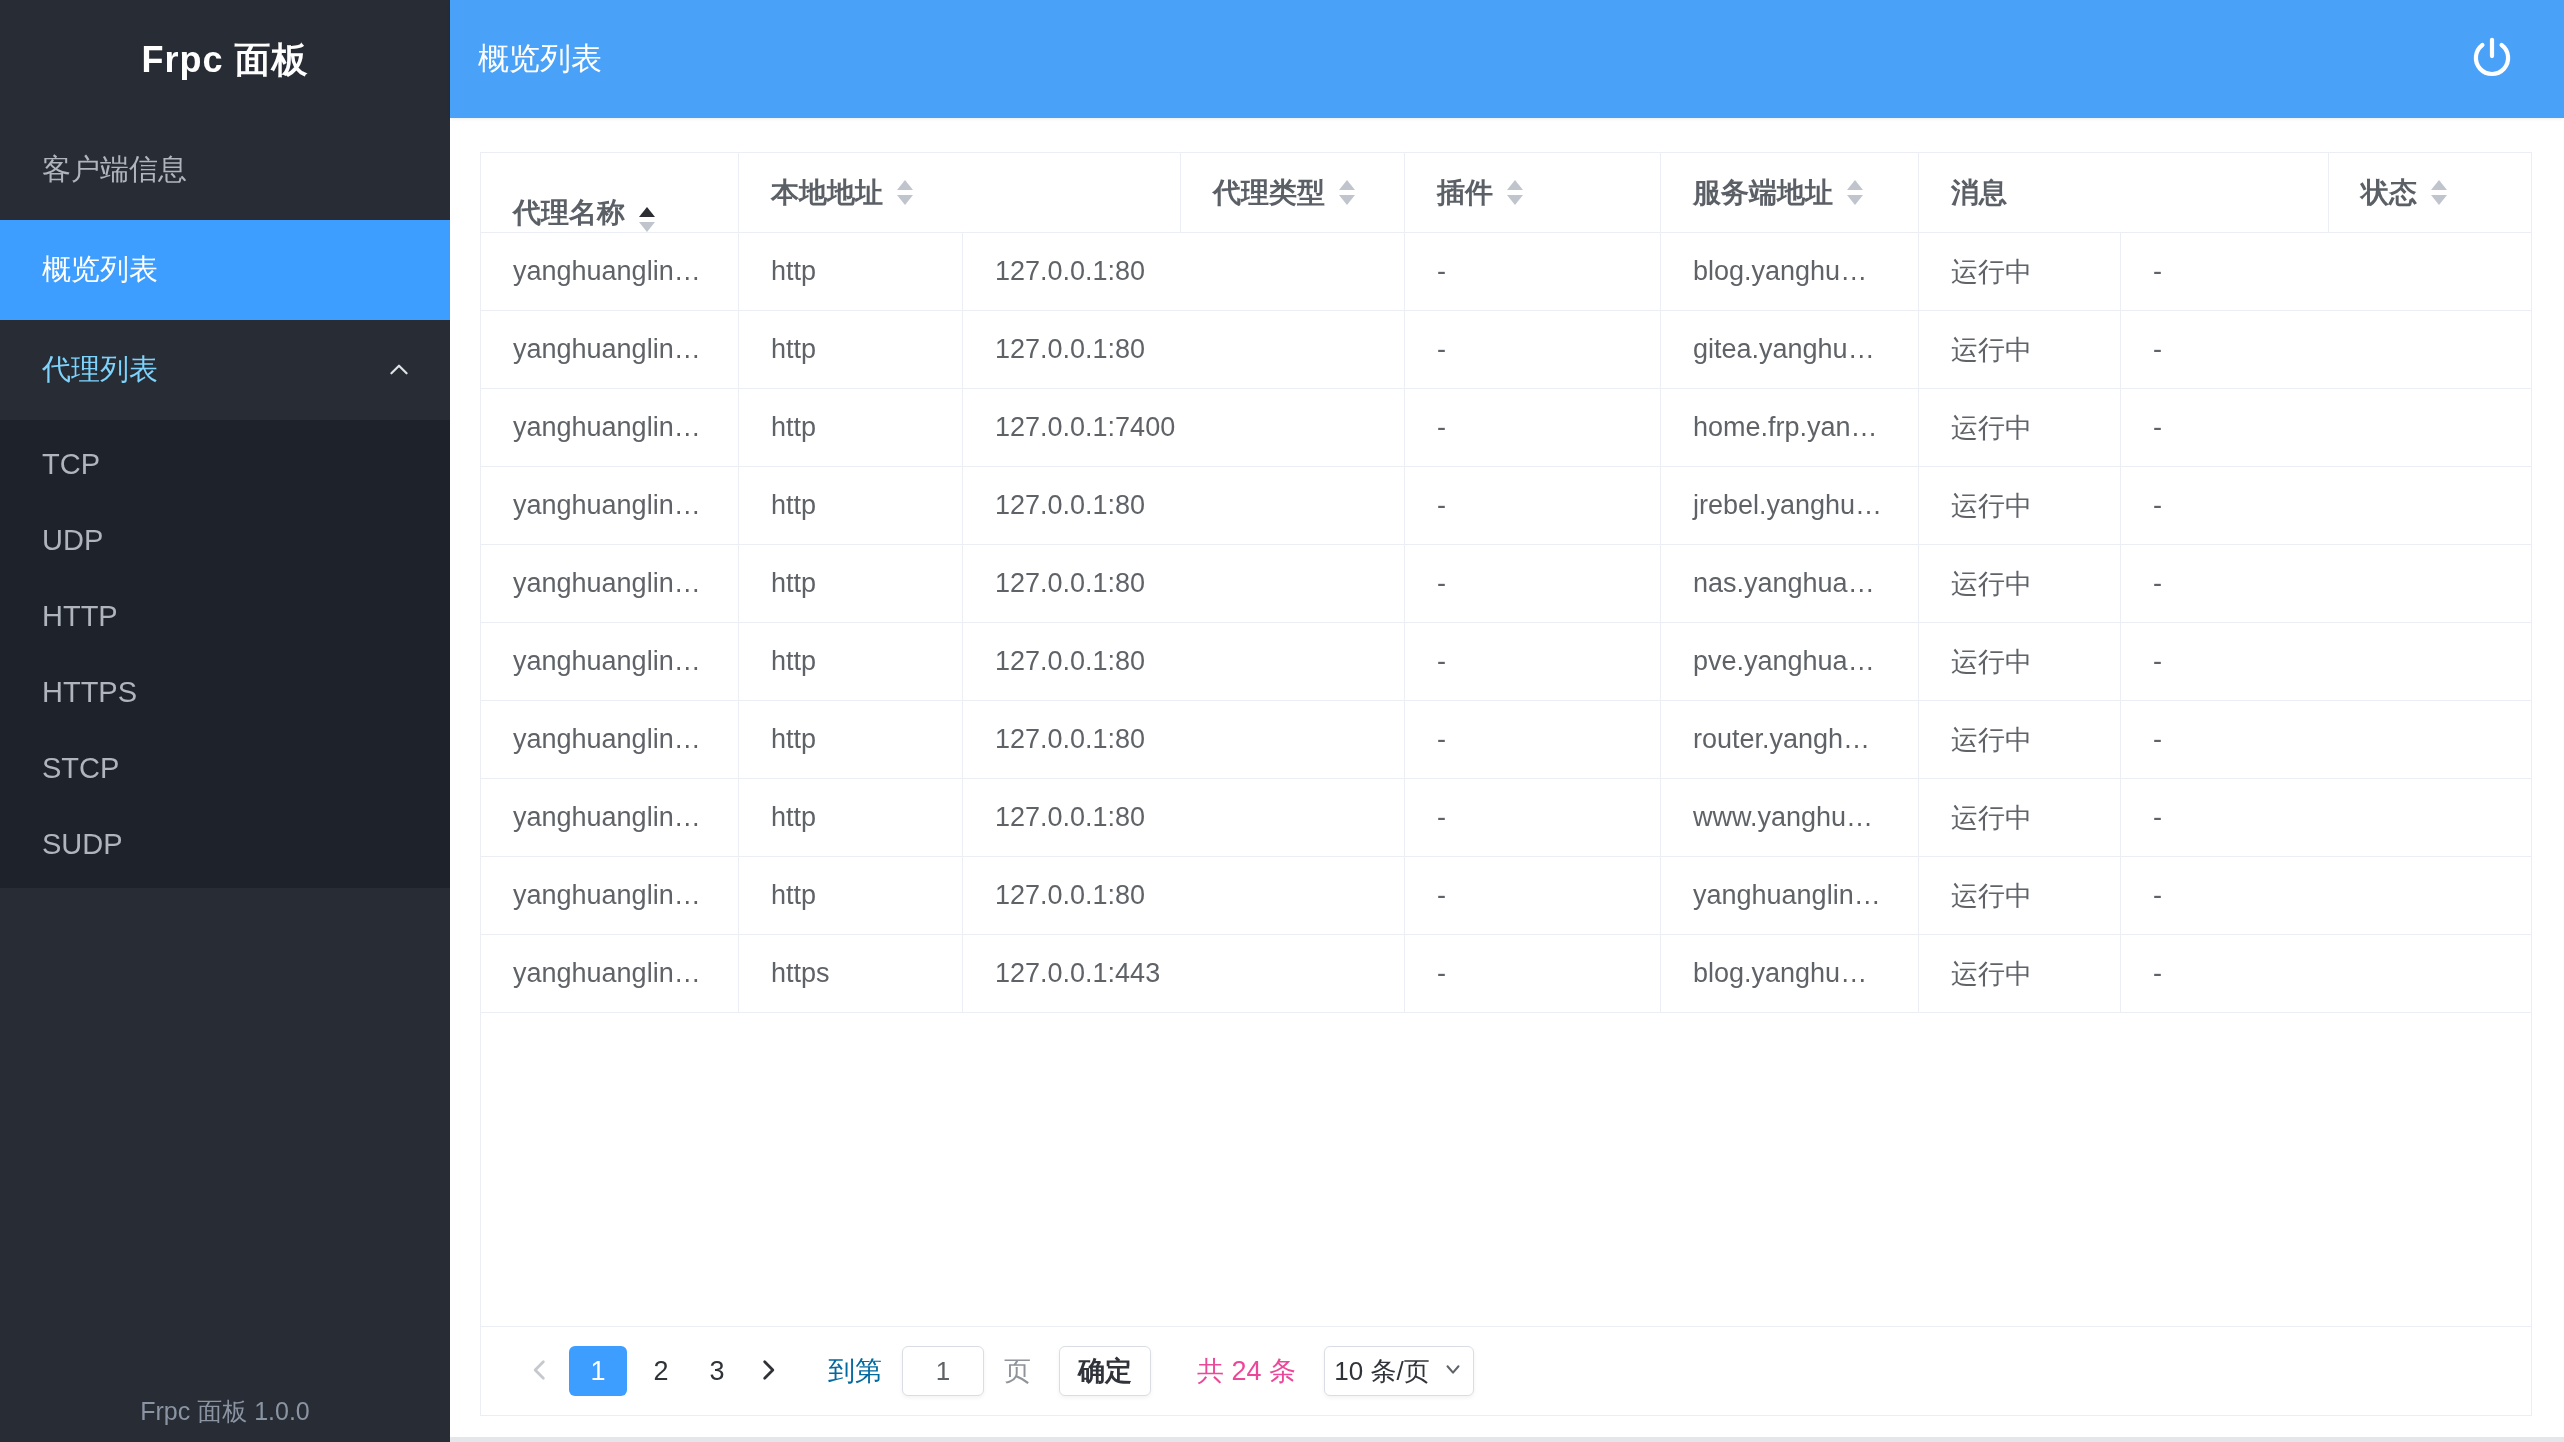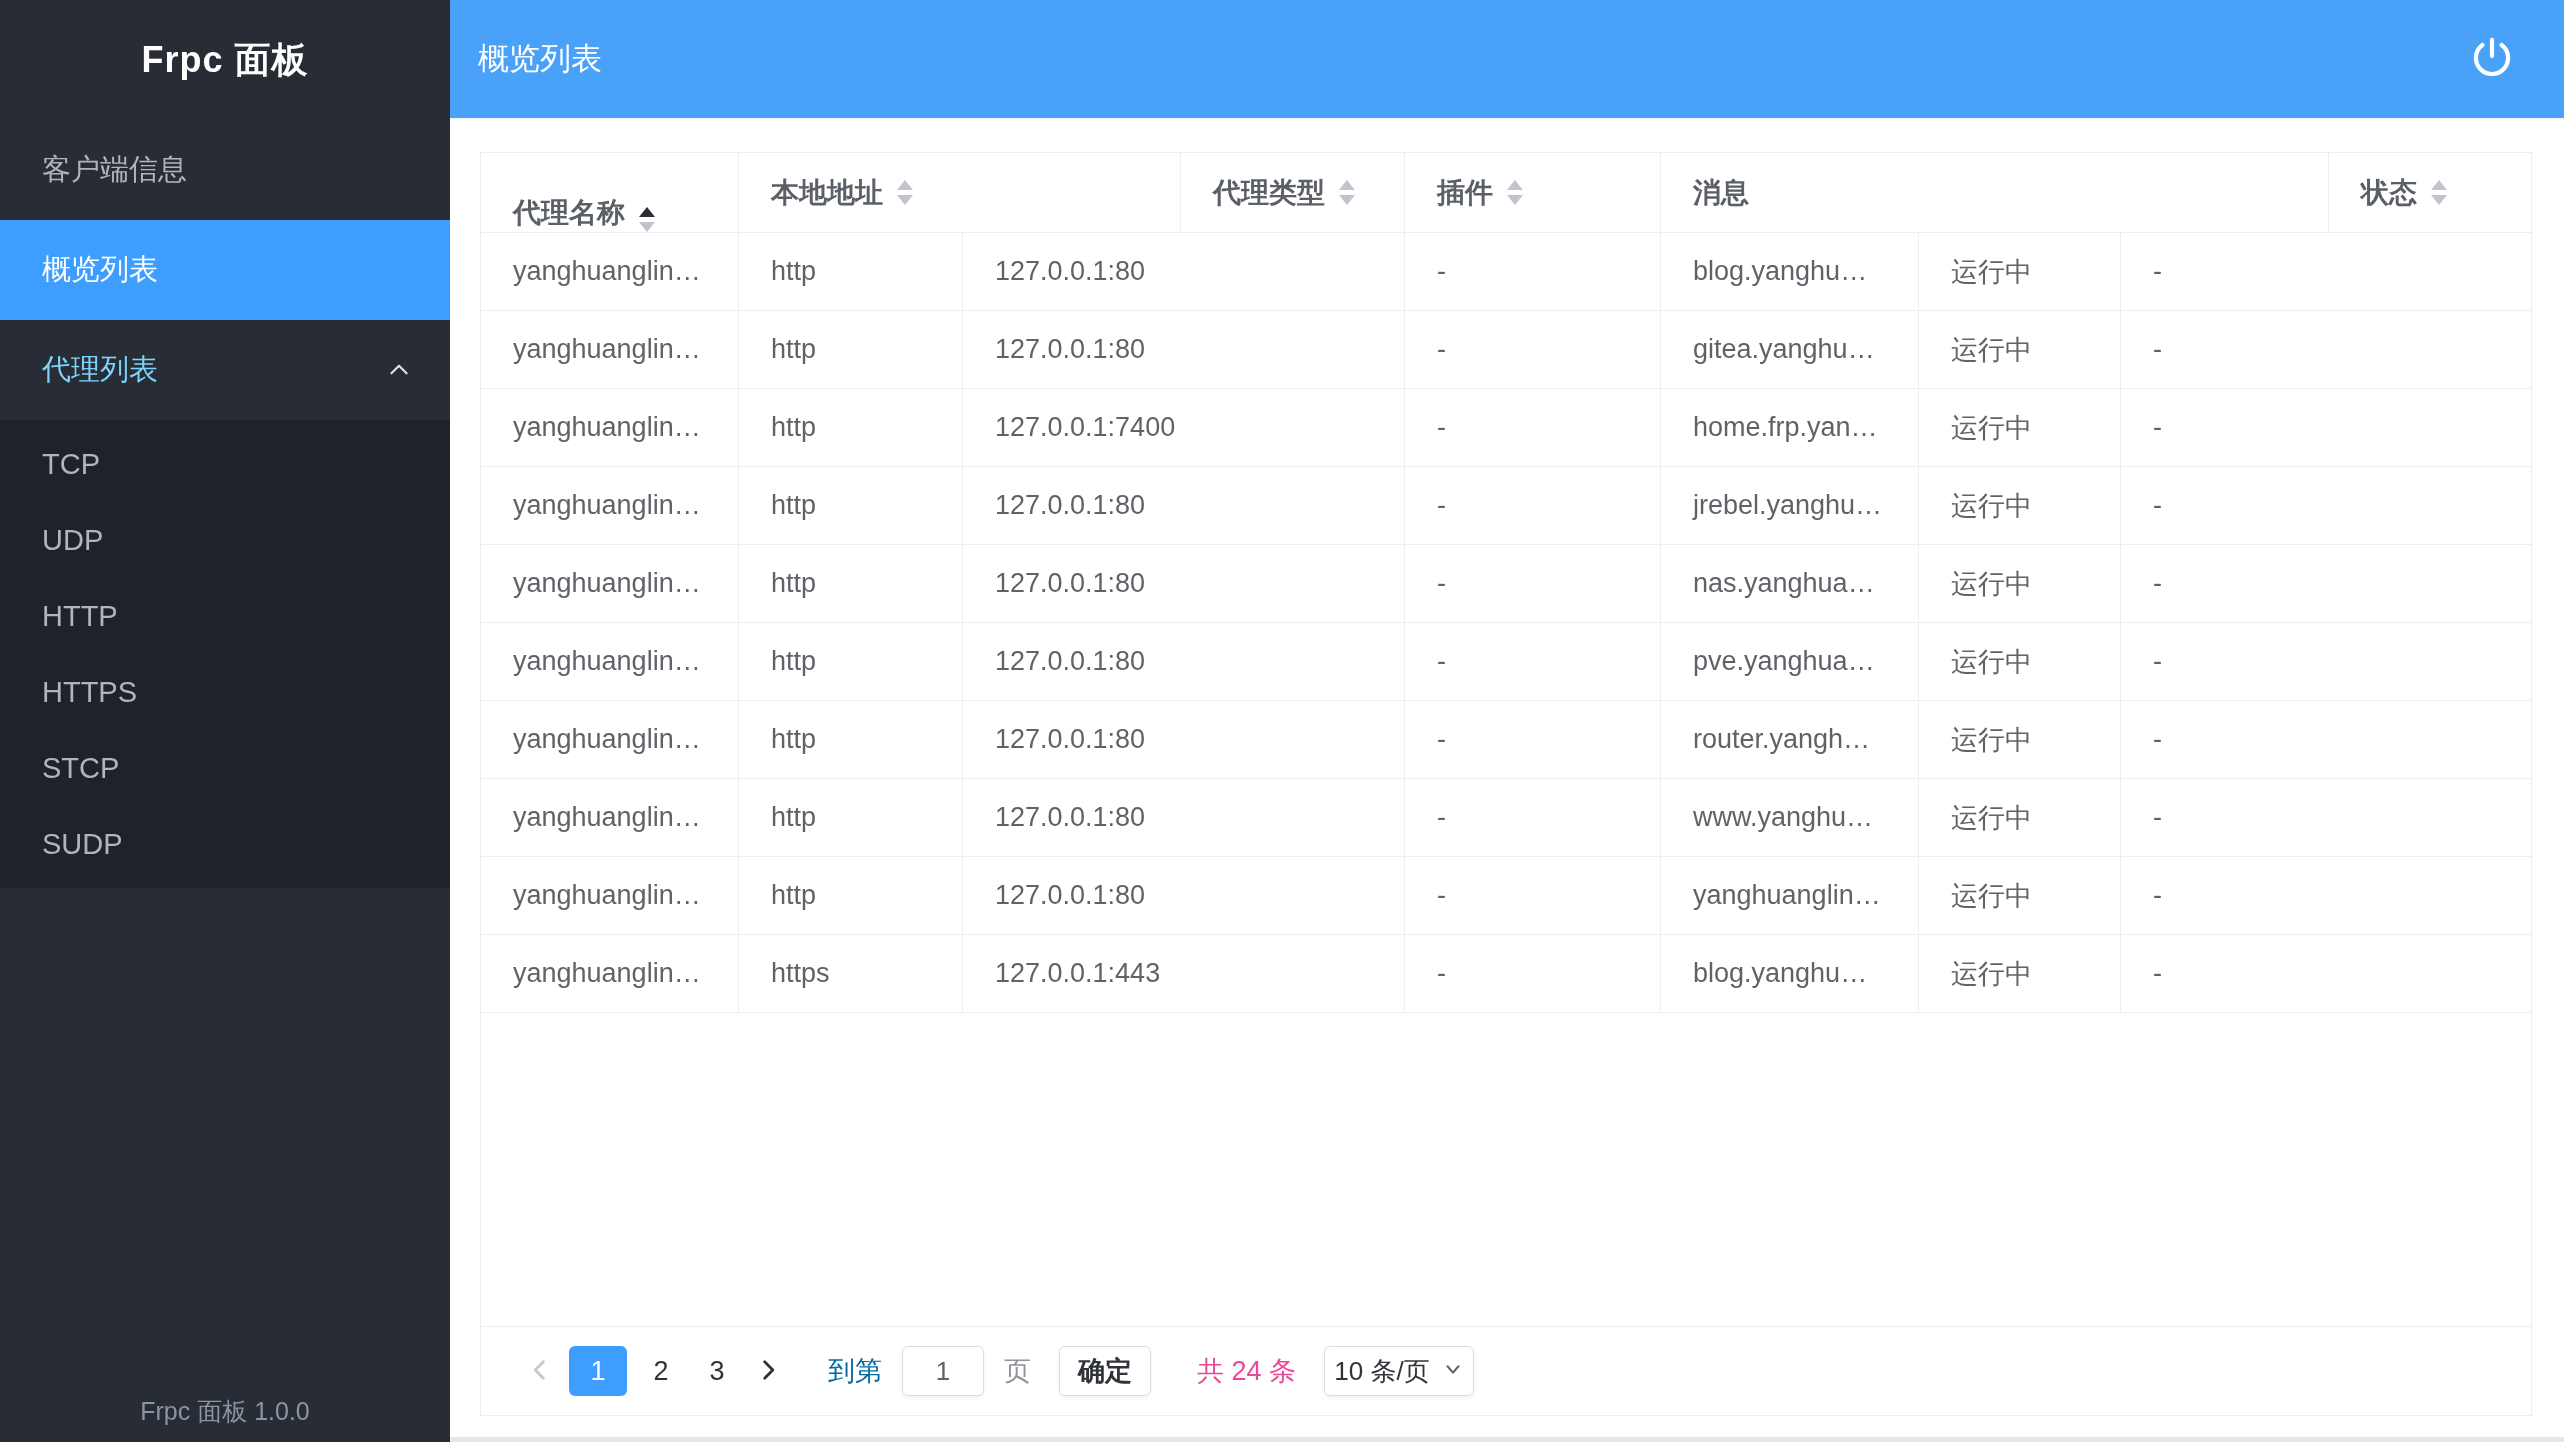--- a/index.html
+++ b/index.html
@@ -126,20 +126,27 @@
                   <i class="caret-down"></i>
                 </span>
               </div>
               <div class="th" style="width: 256px;">
                 <span>插件</span>
                 <span class="carets">
                   <i class="caret-up"></i>
                   <i class="caret-down"></i>
                 </span>
               </div>
+              <div class="th" style="width: 258px;">
+                <span>服务端地址</span>
+                <span class="carets">
+                  <i class="caret-up"></i>
+                  <i class="caret-down"></i>
+                </span>
+              </div>
               <div class="th" style="width: 412px; flex: 1 1 0%;">
                 <span>消息</span>
               </div>
               <div class="th" style="width: 202px;">
                 <span>状态</span>
                 <span class="carets">
                   <i class="caret-up"></i>
                   <i class="caret-down"></i>
                 </span>
               </div>

